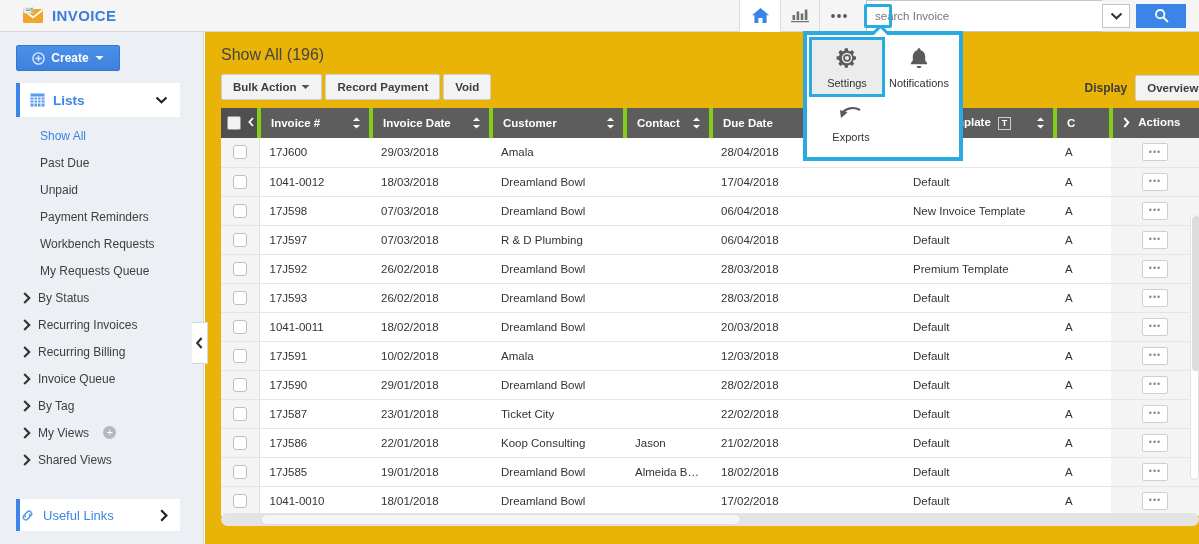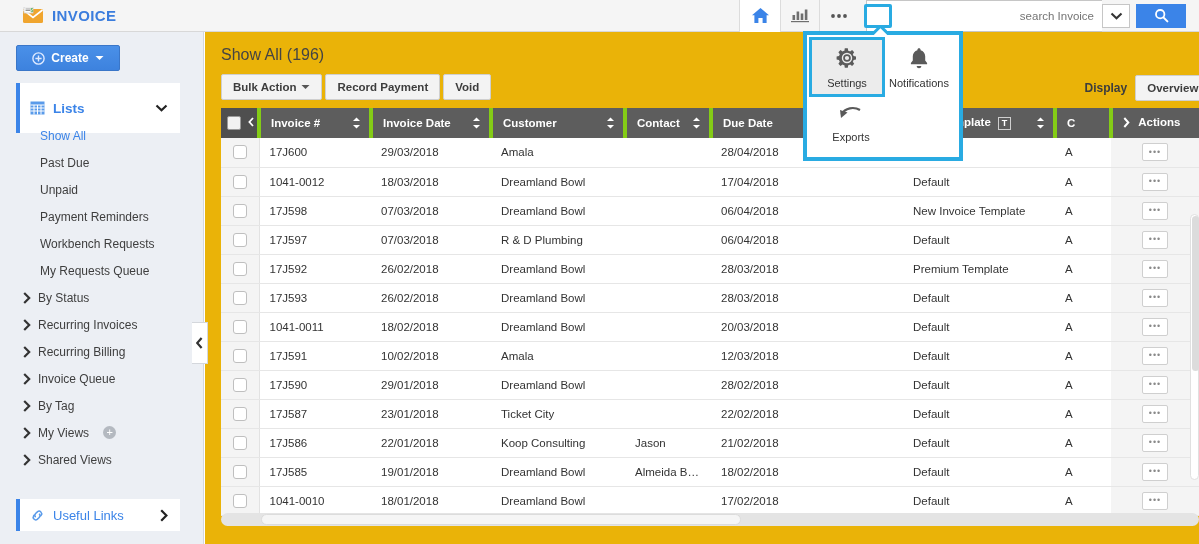--- a/index.html
+++ b/index.html
@@ -28,21 +28,21 @@
     width: 38px; height: 32px; display: flex; align-items: center; justify-content: center;
     cursor: pointer;
   }
   .home-btn { background: #ffffff; width: 40px; }
   .search-wrap {
     display: flex; align-items: center; margin-left: 8px; height: 24px;
   }
   .search-input {
     width: 236px; height: 32px; border: 1px solid #c6c6c6; border-right: none;
     background: #fff; font-size: 11.5px; color: #8a8a8a; padding: 0 8px;
-    font-family: "Liberation Sans", sans-serif; outline: none; text-align: right;
+    font-family: "Liberation Sans", sans-serif; outline: none;
   }
   .search-caret {
     width: 28px; height: 24px; border: 1px solid #c6c6c6; background: #fff;
     display: flex; align-items: center; justify-content: center; cursor: pointer;
   }
   .search-go {
     width: 50px; height: 24px; background: #3b84e8; display: flex;
     align-items: center; justify-content: center; cursor: pointer; margin-left: 6px;
     border: none;
   }
@@ -55,42 +55,42 @@
   }
   .create-btn {
     position: absolute; left: 16px; top: 13px; width: 104px; height: 26px;
     background: linear-gradient(#4a90e8, #3d82de);
     border: 1px solid #3a76c8; border-radius: 2px;
     color: #fff; font-size: 12px; font-weight: bold;
     display: flex; align-items: center; justify-content: center; gap: 6px;
     cursor: pointer;
   }
   .section-lists {
-    position: absolute; left: 16px; top: 51px; width: 164px; height: 50px;
+    position: absolute; left: 16px; top: 51px; width: 164px; height: 34px;
     background: #fff; border-left: 4px solid #3b84e8;
     display: flex; align-items: center; padding-left: 10px; cursor: pointer;
   }
   .section-lists .lbl { color: #3b84e8; font-size: 13.5px; font-weight: bold; margin-left: 8px; }
   .section-lists .chev { margin-left: auto; margin-right: 12px; }
   .nav { position: absolute; left: 0; top: 90px; width: 204px; }
   .nav-item {
     height: 27px; display: flex; align-items: center; padding-left: 40px;
     font-size: 12px; font-weight: normal; color: #3e3e3e; cursor: pointer;
   }
   .nav-item.active { color: #3b84e8; }
   .nav-item.grp { padding-left: 23px; gap: 7px; }
   .plus-circle {
     width: 13px; height: 13px; border-radius: 50%; background: #b4b9c0;
     display: inline-flex; align-items: center; justify-content: center;
     color: #fff; font-size: 11px; line-height: 1; margin-left: 7px;
   }
   .useful-links {
     position: absolute; left: 16px; top: 467px; width: 164px; height: 32px;
     background: #fff; border-left: 4px solid #3b84e8;
-    display: flex; align-items: center; padding-left: 10px; cursor: pointer;
+    display: flex; align-items: center; cursor: pointer;
   }
   .useful-links .lbl { color: #3b84e8; font-size: 13px; margin-left: 8px; }
   .useful-links .chev { margin-left: auto; margin-right: 12px; }
   .collapse-handle {
     position: absolute; left: 192px; top: 322px; width: 16px; height: 42px;
     background: #fff; border: 1px solid #d4d7dc; border-left: none;
     display: flex; align-items: center; justify-content: center; cursor: pointer; z-index: 8;
   }
 
   

